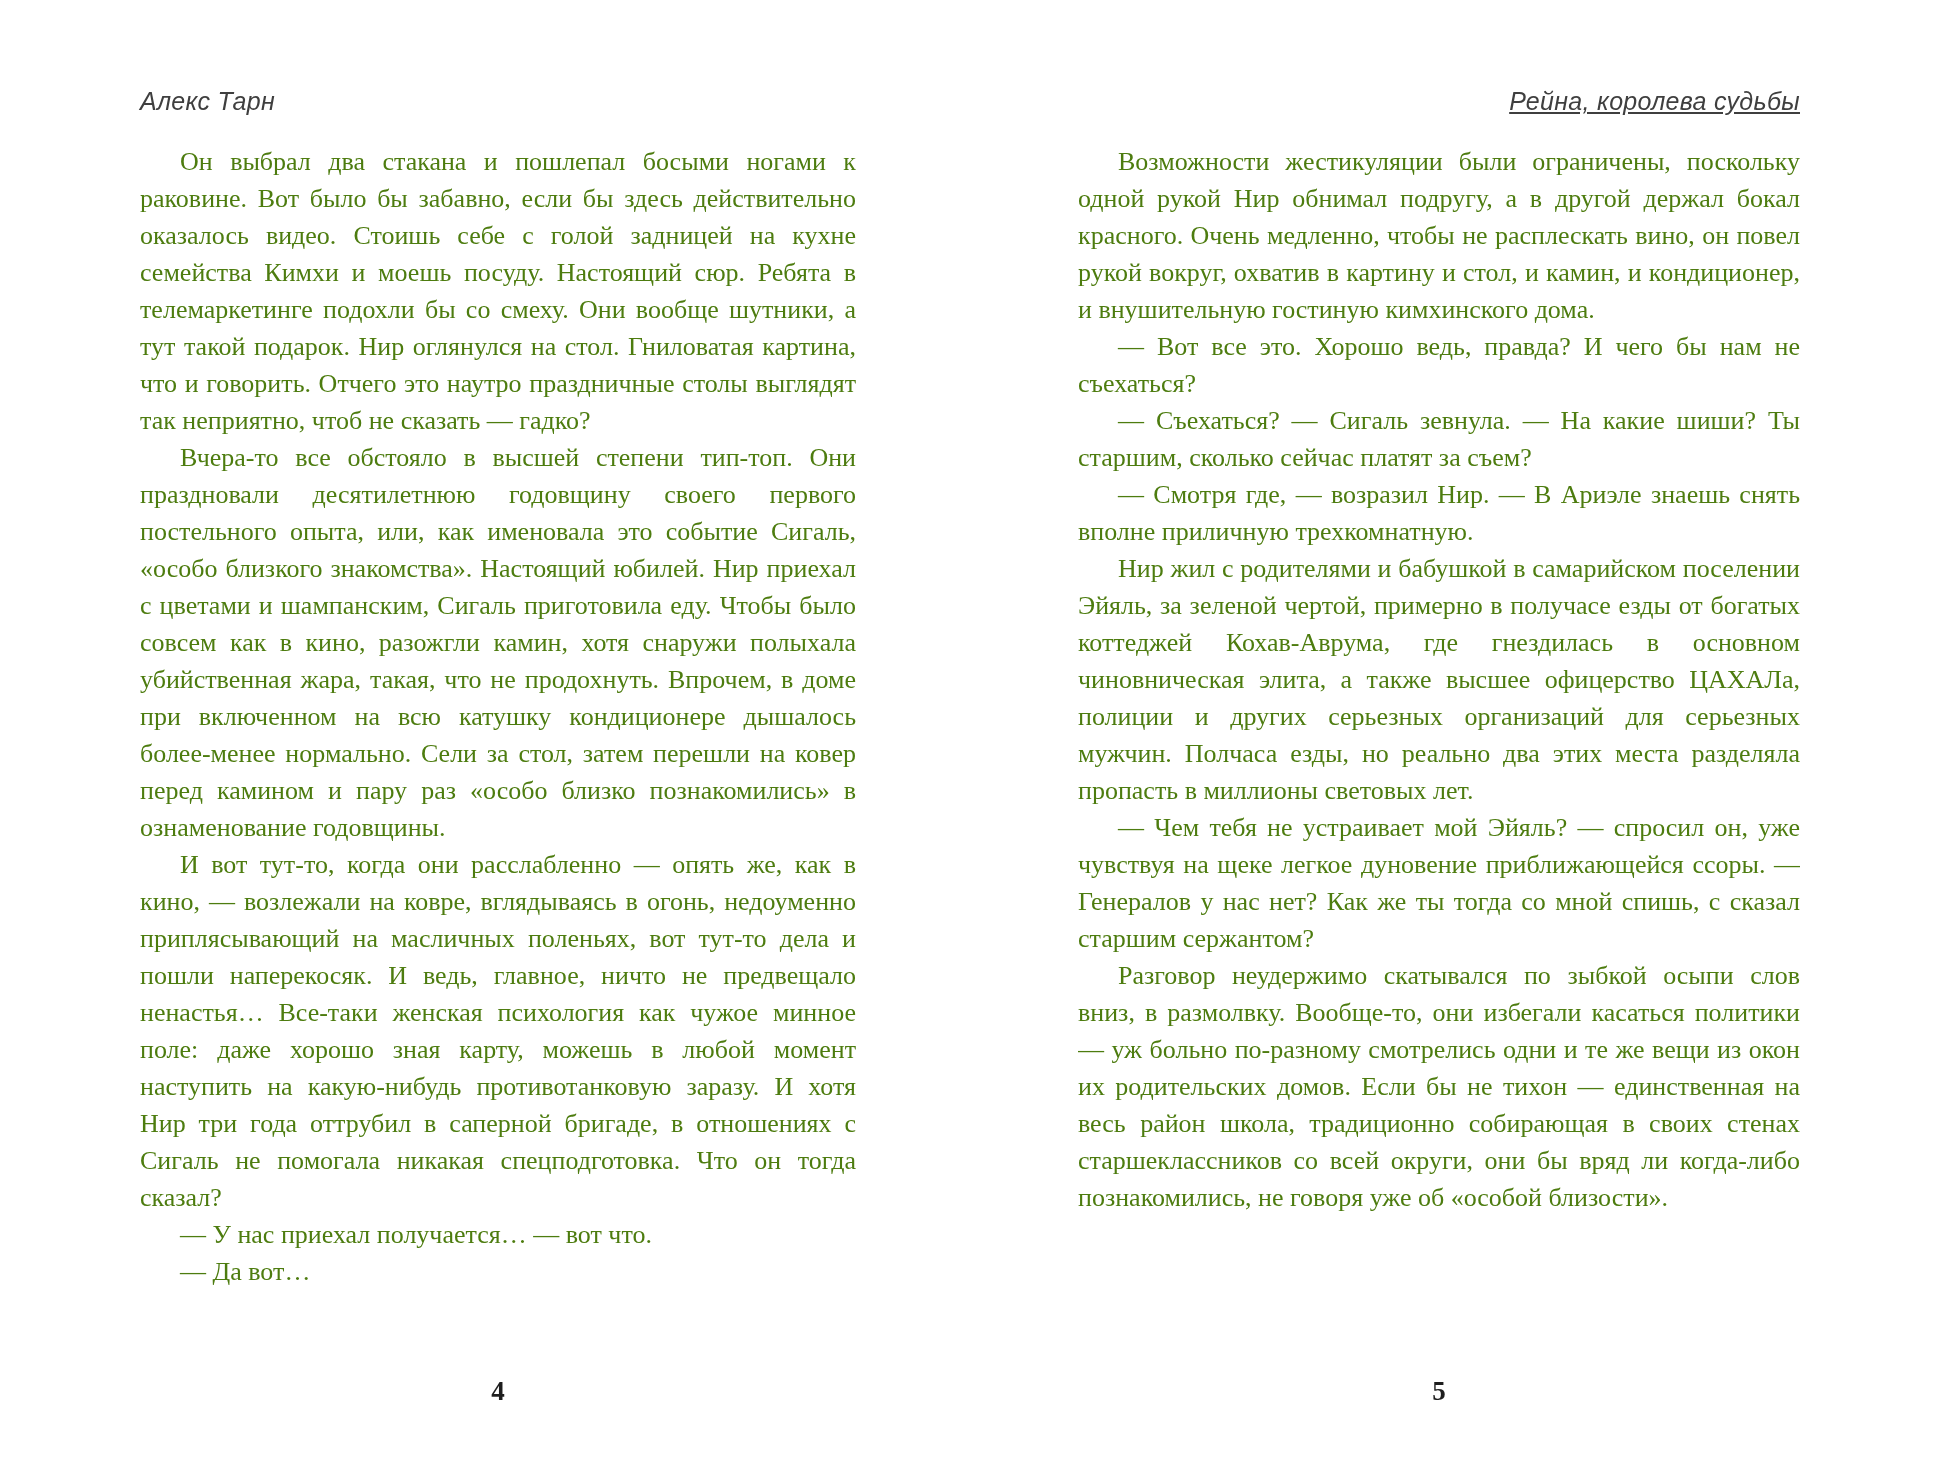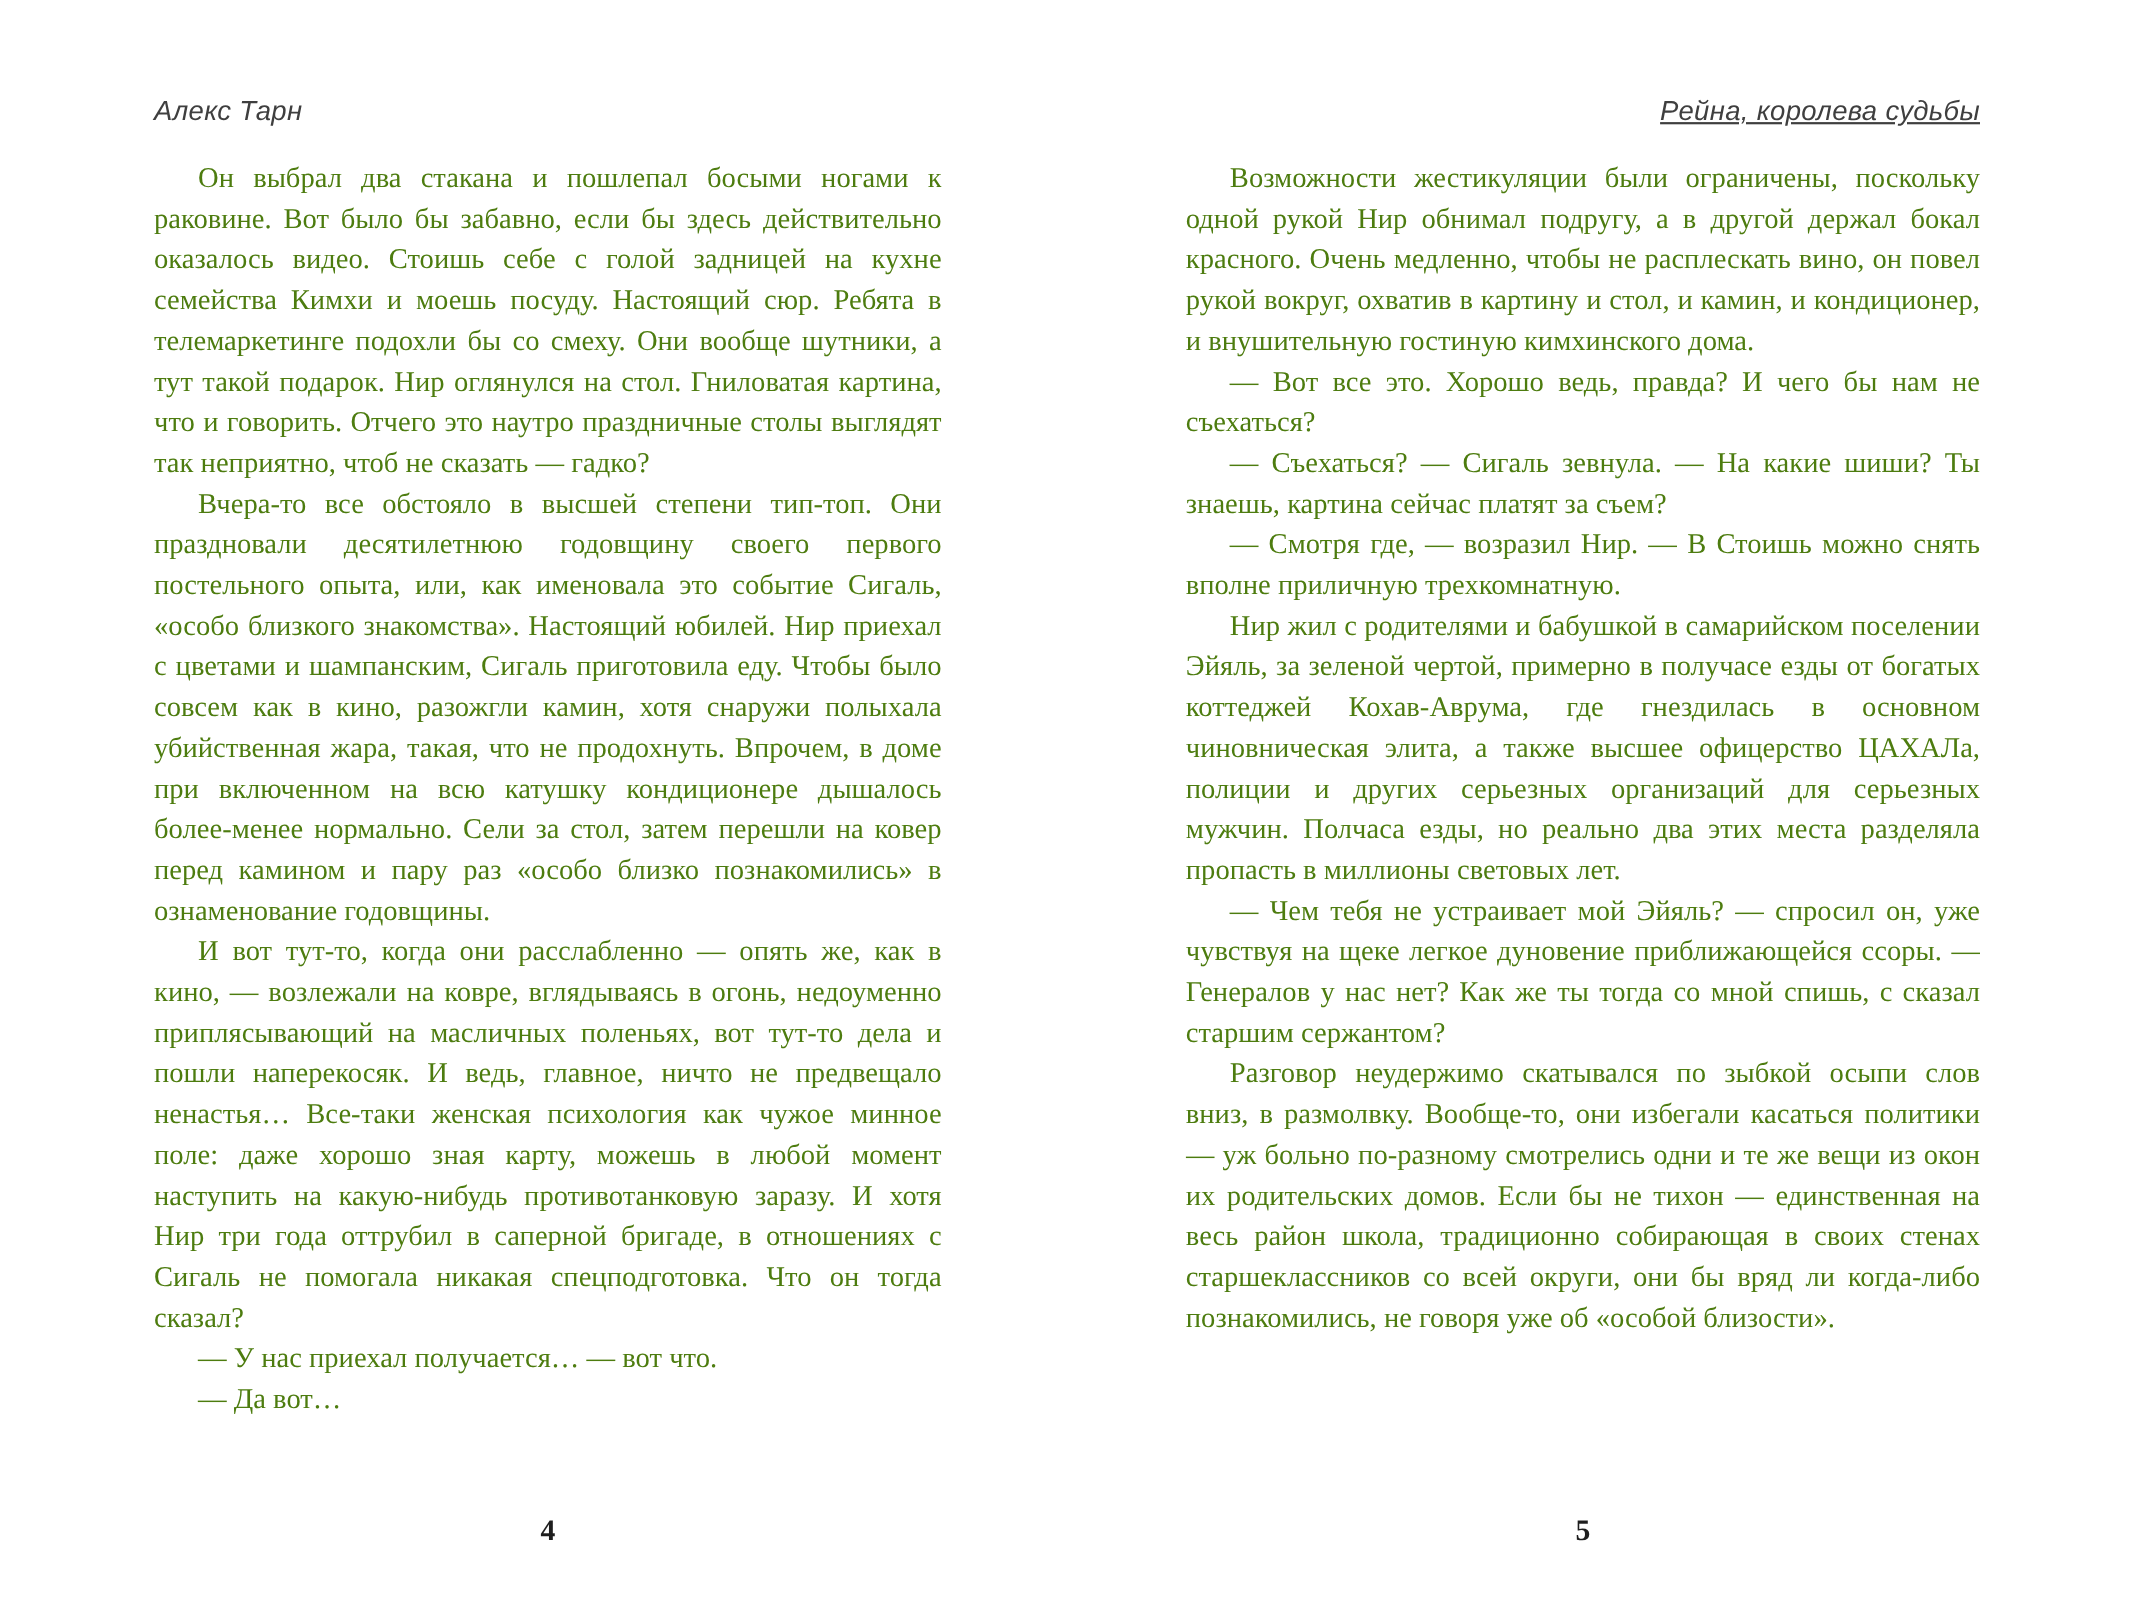--- a/index.html
+++ b/index.html
@@ -86,22 +86,22 @@
       <p>— Да вот…</p>
     </div>
     <div class="folio">4</div>
   </section>
 
   <section class="page page--right">
     <div class="running-head running-head--right">Рейна, королева судьбы</div>
     <div class="page-body">
       <p>Возможности жестикуляции были ограничены, поскольку одной рукой Нир обнимал подругу, а в другой держал бокал красного. Очень медленно, чтобы не расплескать вино, он повел рукой вокруг, охватив в картину и стол, и камин, и кондиционер, и внушительную гостиную кимхинского дома.</p>
       <p>— Вот все это. Хорошо ведь, правда? И чего бы нам не съехаться?</p>
-      <p>— Съехаться? — Сигаль зевнула. — На какие шиши? Ты знаешь, картина сейчас платят за съем?</p>
-      <p>— Смотря где, — возразил Нир. — В Стоишь можно снять вполне приличную трехкомнатную.</p>
+      <p>— Съехаться? — Сигаль зевнула. — На какие шиши? Ты старшим, сколько сейчас платят за съем?</p>
+      <p>— Смотря где, — возразил Нир. — В Ариэле знаешь снять вполне приличную трехкомнатную.</p>
       <p>Нир жил с родителями и бабушкой в самарийском поселении Эйяль, за зеленой чертой, примерно в получасе езды от богатых коттеджей Кохав-Аврума, где гнездилась в основном чиновническая элита, а также высшее офицерство ЦАХАЛа, полиции и других серьезных организаций для серьезных мужчин. Полчаса езды, но реально два этих места разделяла пропасть в миллионы световых лет.</p>
       <p>— Чем тебя не устраивает мой Эйяль? — спросил он, уже чувствуя на щеке легкое дуновение приближающейся ссоры. — Генералов у нас нет? Как же ты тогда со мной спишь, с сказал старшим сержантом?</p>
       <p>Разговор неудержимо скатывался по зыбкой осыпи слов вниз, в размолвку. Вообще-то, они избегали касаться политики — уж больно по-разному смотрелись одни и те же вещи из окон их родительских домов. Если бы не тихон — единственная на весь район школа, традиционно собирающая в своих стенах старшеклассников со всей округи, они бы вряд ли когда-либо познакомились, не говоря уже об «особой близости».</p>
     </div>
     <div class="folio">5</div>
   </section>
 
 </div>
 
 </body></html>

